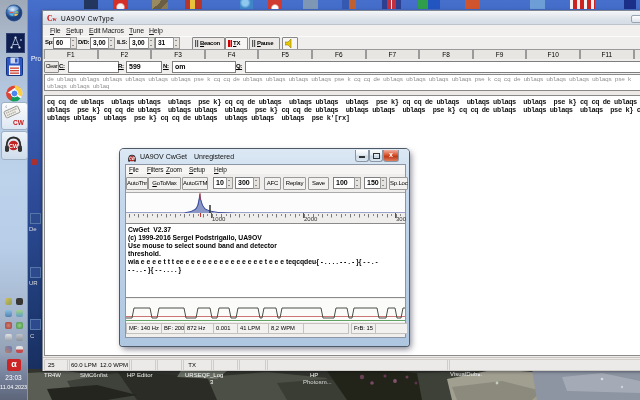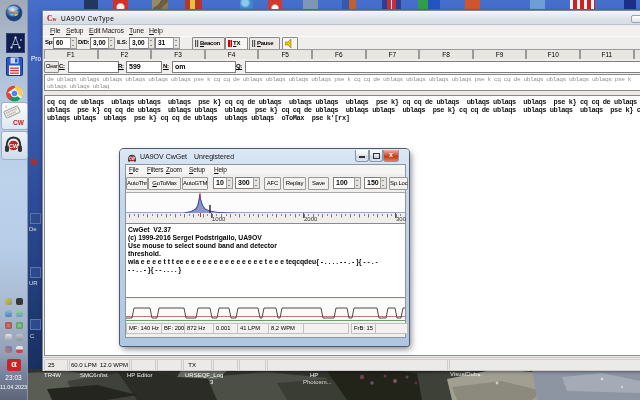--- a/index.html
+++ b/index.html
@@ -292,21 +292,21 @@
       <span class="fld" style="left:83px;width:32px;">599</span>
       <span class="lbl" style="left:120px;top:4px;text-decoration:underline;">N:</span>
       <span class="fld" style="left:129px;width:60px;">om</span>
       <span class="lbl" style="left:193px;top:4px;text-decoration:underline;">Q:</span>
       <span class="fld" style="left:202px;width:394px;"></span>
     </div>
     <div class="abs" id="ct-rx">de ublaqs ublags ublaqs ublaqs ublaqs ublaqs pse k cq cq de ublaqs ublaqs ublaqs ublaqs pse k cq cq de ublaqs ublaqs ublaqs ublaqs pse k cq cq de ublaqs ublaqs ublaqs ublaqs pse k 
 ublaqs ublaqs ublaq</div>
     <div class="abs" id="ct-tx">cq cq de ublaqs  ublaqs ublaqs  ublaqs  pse k} cq cq de ublaqs  ublaqs ublaqs  ublaqs  pse k} cq cq de ublaqs  ublaqs ublaqs  ublaqs  pse k} cq cq de ublaqs 
 ublaqs  pse k} cq cq de ublaqs  ublaqs ublaqs  ublaqs  pse k} cq cq de ublaqs  ublaqs ublaqs  ublaqs  pse k} cq cq de ublaqs  ublaqs ublaqs  ublaqs  pse k} c
-ublaqs ublaqs  ublaqs  pse k} cq cq de ublaqs  ublaqs ublaqs  <b>oToMax  pse k'[rx]</b></div>
+ublaqs ublaqs  ublaqs  pse k} cq cq de ublaqs  ublaqs ublaqs  <b>ublaqs  pse k'[rx]</b></div>
     <div class="abs" id="ct-status">
       <span class="sp" style="left:1px;width:21px;">25</span>
       <span class="sp" style="left:24px;width:60px;">60.0 LPM&nbsp;&nbsp;12.0 WPM</span>
       <span class="sp" style="left:86px;width:24px;"></span>
       <span class="sp" style="left:112px;width:24px;"></span>
       <span class="sp" style="left:138px;width:28px;">&nbsp;&nbsp;TX</span>
       <span class="sp" style="left:168px;width:24px;"></span>
       <span class="sp" style="left:194px;width:26px;"></span>
       <span class="sp" style="left:222px;width:180px;"></span>
       <span class="sp" style="left:404px;width:193px;"></span>

